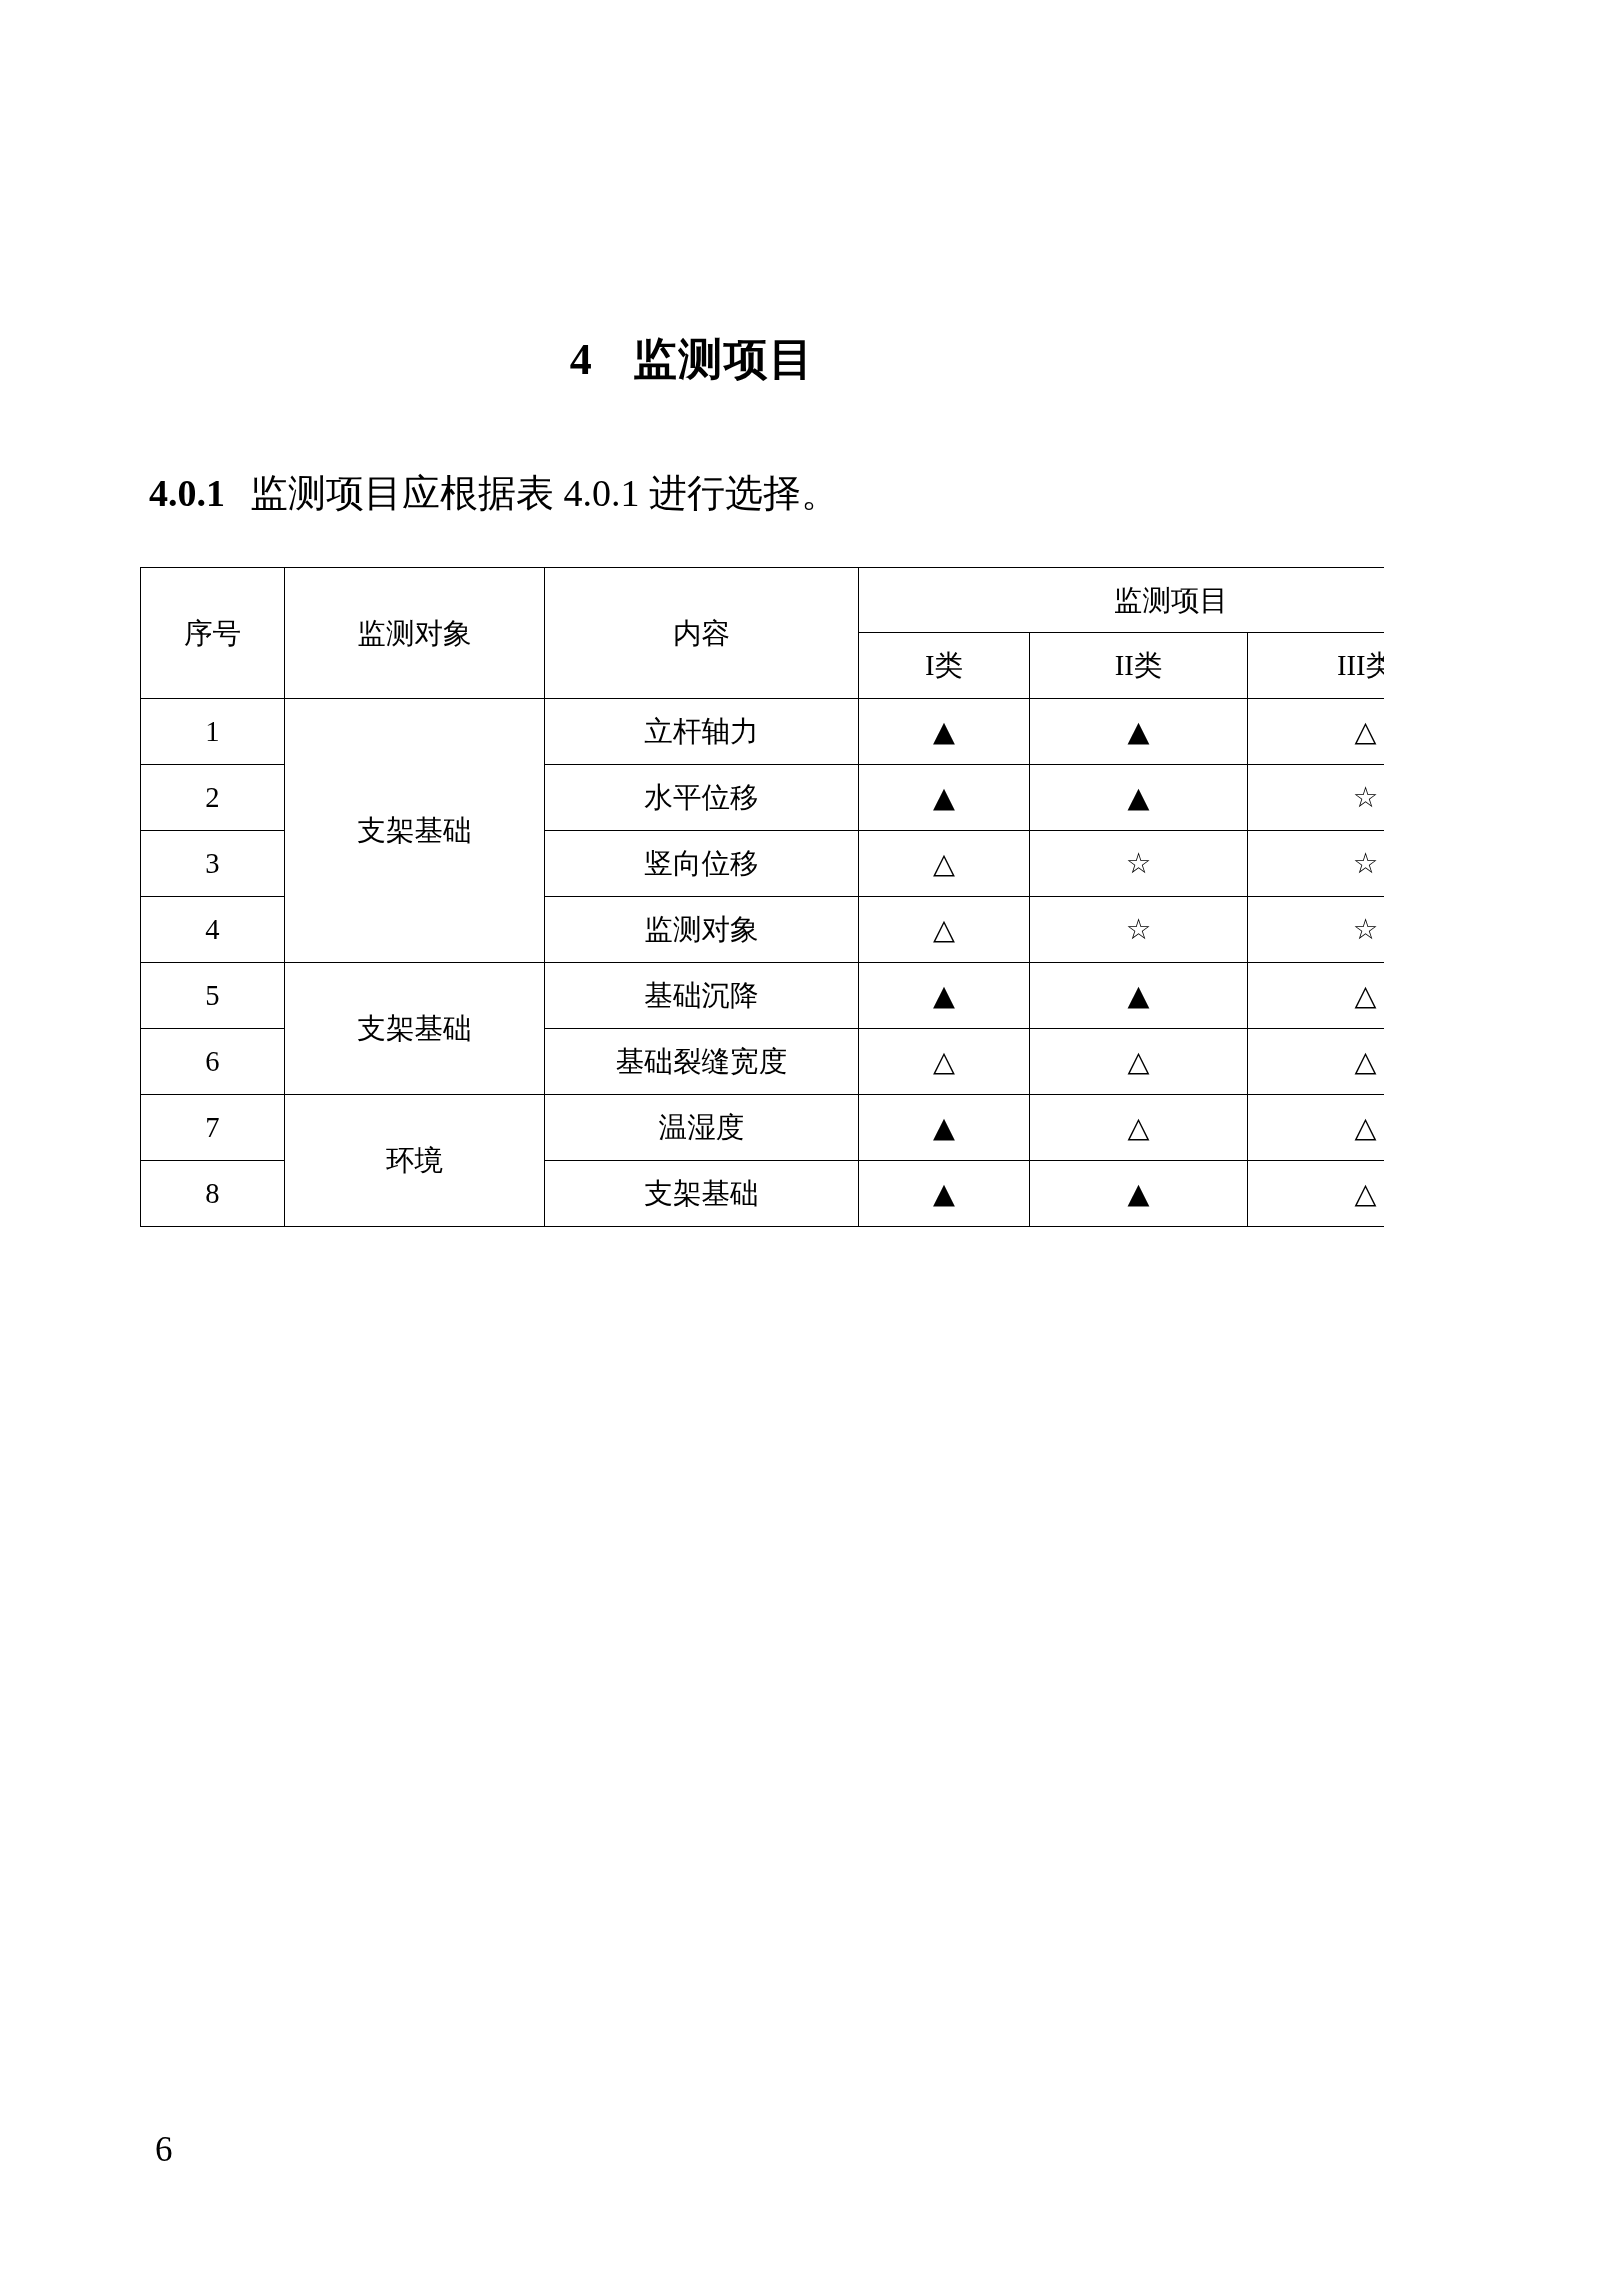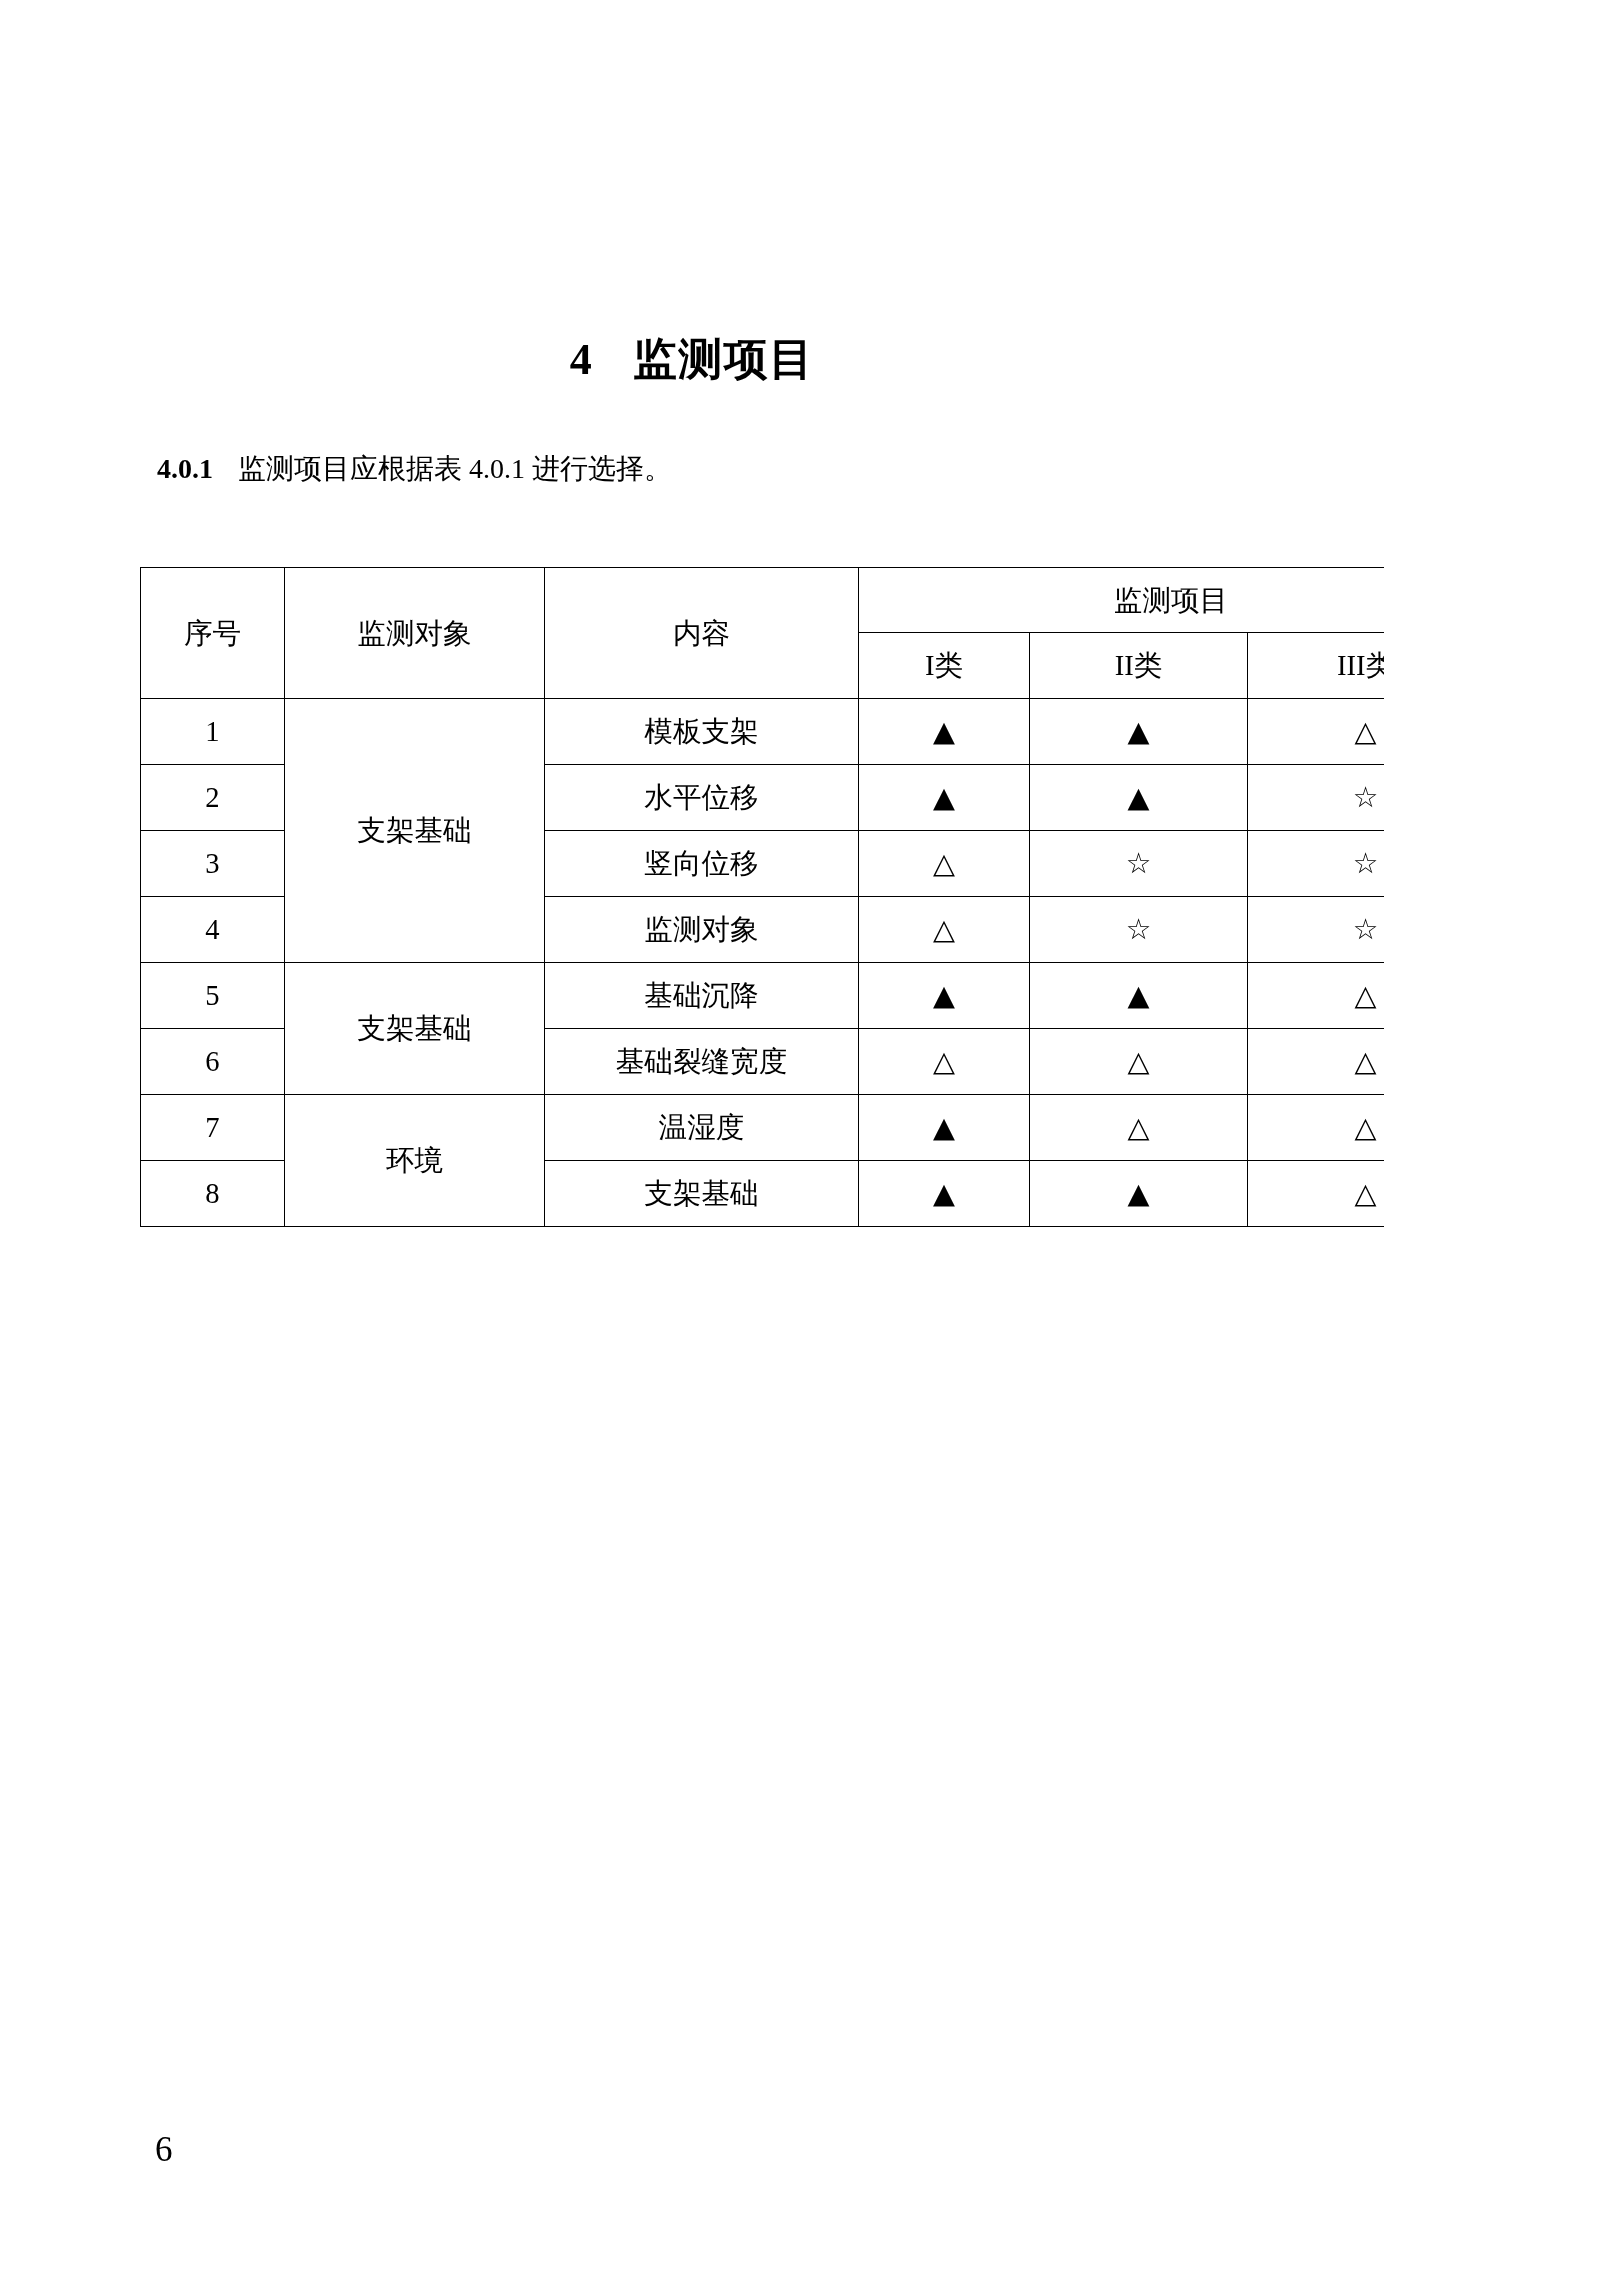--- a/index.html
+++ b/index.html
@@ -27,26 +27,25 @@
     font-weight: bold;
     line-height: 1.1;
     letter-spacing: 1.3px;
   }
   .chapter-heading .chapter-num {
     margin-right: 40px;
   }
   
   .clause {
     position: absolute;
-    top: 451px;
+    top: 469px;
     left: 149px;
-    font-size: 28px;
+    font-size: 38px;
     line-height: 1.3;
     white-space: nowrap;
-    margin-left: 8px;
   }
   .clause .clause-num {
     font-weight: bold;
     margin-right: 25px;
   }
   
   .table-caption {
     position: absolute;
     top: 519px;
     left: 0;
@@ -157,21 +156,21 @@
         </tr>
         <tr class="h2">
           <th>I类</th>
           <th>II类</th>
           <th>III类</th>
         </tr>
 
         <tr class="data">
           <td>1</td>
           <td rowspan="4">支架基础</td>
-          <td>模板支架</td>
+          <td>立杆轴力</td>
           <td class="sym">▲</td>
           <td class="sym">▲</td>
           <td class="sym">△</td>
         </tr>
         <tr class="data">
           <td>2</td>
           <td>水平位移</td>
           <td class="sym">▲</td>
           <td class="sym">▲</td>
           <td class="sym">☆</td>

